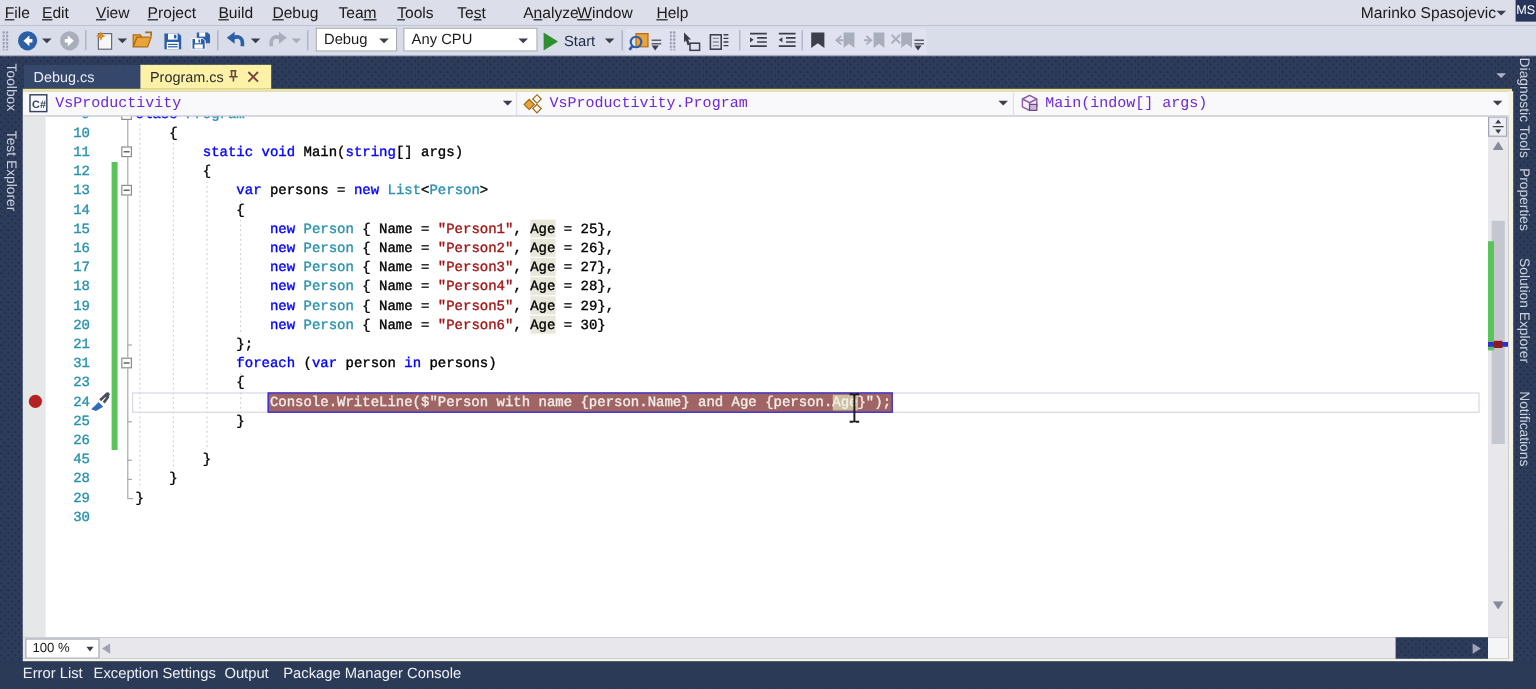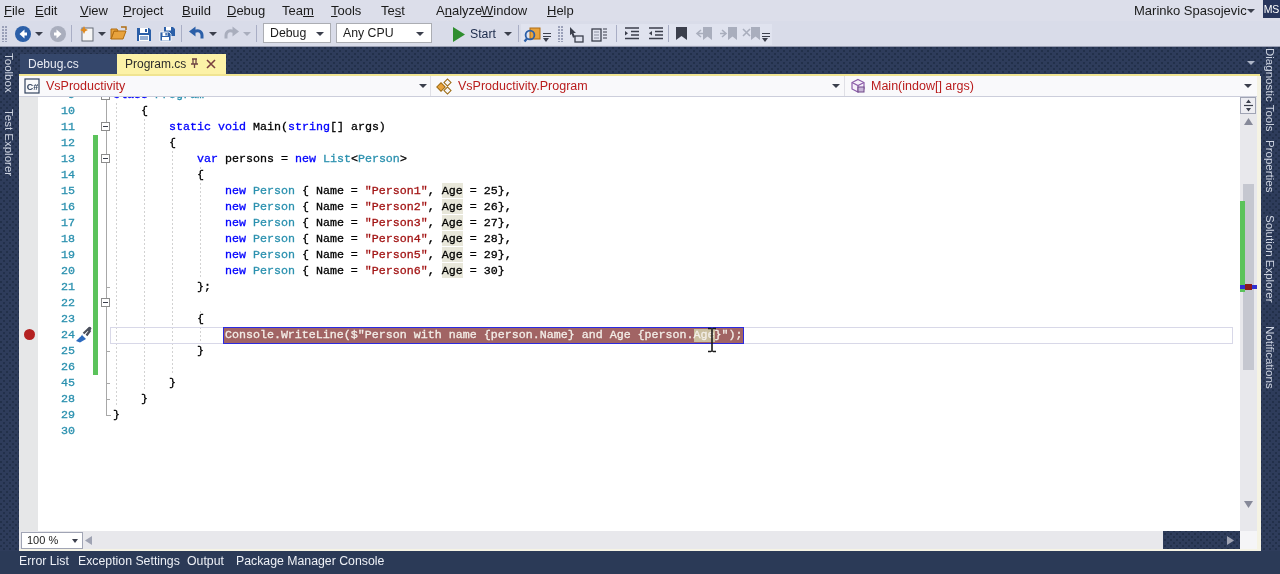--- a/index.html
+++ b/index.html
@@ -24,21 +24,21 @@
                      radial-gradient(circle at 1px 1px,#22304A 0.75px,transparent 1.05px);
     background-size:6px 6px,6px 6px;background-position:0 0,3px 3px;}
   .vlabel{position:absolute;writing-mode:vertical-rl;font-size:11.5px;color:#CDD3E0;white-space:pre;}
   .btab{position:absolute;top:507px;font-size:12.3px;color:#EDF0F6;}
   
   #tabPerson{left:20px;top:7px;width:97px;height:20px;background:#35476B;color:#E8EBF3;font-size:12px;}
   #tabProgram{left:117px;top:7px;width:109px;height:20px;background:#FCF2A7;color:#2B2B2B;font-size:12px;}
   #creamline{left:19px;top:27px;width:1241px;height:2px;background:#F0E491;}
   
   #navbar{left:19px;top:29px;width:1241px;height:21px;background:#F9F9FB;border-bottom:1px solid #CCCEDB;box-sizing:border-box;}
-  .navtext{position:absolute;top:3px;font-size:12.5px;color:#b91c1c;}
+  .navtext{position:absolute;top:3px;font-size:12.5px;color:#6d28d9;font-family:Liberation Mono, monospace;}
   .navsep{position:absolute;top:0;width:1px;height:20px;background:#E0E0E6;}
   
   #editor{left:19px;top:50px;width:1238px;height:434px;background:#fff;overflow:hidden;}
   #bpmargin{left:1px;top:0;width:18px;height:434px;background:#E6E7E8;}
   .lnum{position:absolute;width:39px;text-align:right;font-family:"Liberation Mono",monospace;font-size:11.67px;line-height:16px;color:#2B91AF;-webkit-text-stroke:0.3px currentColor;}
   .cl{position:absolute;left:94px;font-family:"Liberation Mono",monospace;font-size:11.67px;line-height:16px;color:#000;white-space:pre;-webkit-text-stroke:0.3px currentColor;}
   .cl i,.cl b,.cl u{font-style:normal;font-weight:normal;text-decoration:none;}
   .cl i{color:#0000FF;margin-top:20px;}  
   .cl b{color:#2B91AF;}  
   .cl u{color:#A31515;}  
@@ -123,21 +123,21 @@
       <path d="M17 6.5 L10.5 1.5 L10.5 11.5 Z" fill="#A9AEBD"></path>
       <path d="M11.5 6.5 C7.5 4.5 4 6.5 4 10.5 L4 13.5" fill="none" stroke="#A9AEBD" stroke-width="3"></path>
     </svg>
   <span class="darrg" style="left:243px;top:11px"></span>
   <span class="sep" style="left:256px"></span>
 
   <span class="combo" style="left:263px;width:68px">
       <span>Debug</span>
       <span class="darr" style="left:auto;right:6px;top:8px"></span>
     </span>
-  <span class="combo" style="left:336px;width:96px">
+  <span class="combo" style="left:336px;width:112px">
       <span>Any CPU</span>
       <span class="darr" style="left:auto;right:7px;top:8px"></span>
     </span>
 
   <svg class="abs" style="left:452px;top:6px" width="14" height="15">
       <path d="M1 0 L13 7.5 L1 15 Z" fill="#2F8E2F"></path>
     </svg>
   <span class="abs" style="left:470px;top:6px;font-size:12.3px;color:#1B2A4A;text-align:center;">Start</span>
   <span class="darr" style="left:504px;top:11px"></span>
   <span class="sep" style="left:518px"></span>
@@ -281,21 +281,21 @@
       <span class="lnum" style="left:17px;top:38px">12</span>
       <span class="lnum" style="left:17px;top:54px">13</span>
       <span class="lnum" style="left:17px;top:70px">14</span>
       <span class="lnum" style="left:17px;top:86px">15</span>
       <span class="lnum" style="left:17px;top:102px">16</span>
       <span class="lnum" style="left:17px;top:118px">17</span>
       <span class="lnum" style="left:17px;top:134px">18</span>
       <span class="lnum" style="left:17px;top:150px">19</span>
       <span class="lnum" style="left:17px;top:166px">20</span>
       <span class="lnum" style="left:17px;top:182px">21</span>
-      <span class="lnum" style="left:17px;top:198px">22</span>
+      <span class="lnum" style="left:17px;top:198px">31</span>
       <span class="lnum" style="left:17px;top:214px">23</span>
       <span class="lnum" style="left:17px;top:230px">24</span>
       <span class="lnum" style="left:17px;top:246px">25</span>
       <span class="lnum" style="left:17px;top:262px">26</span>
       <span class="lnum" style="left:17px;top:278px">45</span>
       <span class="lnum" style="left:17px;top:294px">28</span>
       <span class="lnum" style="left:17px;top:310px">29</span>
       <span class="lnum" style="left:17px;top:326px">30</span>
     </div>
 
@@ -305,20 +305,21 @@
     <div class="cl" style="top:38px">        {</div>
     <div class="cl" style="top:54px">            <i>var</i> persons = <i>new</i> <b>List</b>&lt;<b>Person</b>&gt;</div>
     <div class="cl" style="top:70px">            {</div>
     <div class="cl" style="top:86px">                <i>new</i> <b>Person</b> { Name = <u>"Person1"</u>, Age = 25},</div>
     <div class="cl" style="top:102px">                <i>new</i> <b>Person</b> { Name = <u>"Person2"</u>, Age = 26},</div>
     <div class="cl" style="top:118px">                <i>new</i> <b>Person</b> { Name = <u>"Person3"</u>, Age = 27},</div>
     <div class="cl" style="top:134px">                <i>new</i> <b>Person</b> { Name = <u>"Person4"</u>, Age = 28},</div>
     <div class="cl" style="top:150px">                <i>new</i> <b>Person</b> { Name = <u>"Person5"</u>, Age = 29},</div>
     <div class="cl" style="top:166px">                <i>new</i> <b>Person</b> { Name = <u>"Person6"</u>, Age = 30}</div>
     <div class="cl" style="top:182px">            };</div>
+    <div class="cl" style="top:198px">            <i>foreach</i> (<i>var</i> person <i>in</i> persons)</div>
     <div class="cl" style="top:214px">            {</div>
     <div class="cl" style="top:246px">            }</div>
     <div class="cl" style="top:278px">        }</div>
     <div class="cl" style="top:294px">    }</div>
     <div class="cl" style="top:310px">}</div>
 
     <div class="abs" style="left:91px;top:230px;width:1123px;height:17px;border:1px solid #D8D8E8;box-sizing:border-box"></div>
     <div class="abs" style="left:204px;top:230px;width:521px;height:17px;background:#A16464;border:1px solid #2B2BE0;box-sizing:border-box"></div>
     <div class="abs" style="left:675px;top:232px;width:21px;height:13px;background:#CBBFA0"></div>
     <div class="cl" style="top:230px;color:#F3EEE8">                Console.WriteLine($"Person with name {person.Name} and Age {person.Age}");</div>

